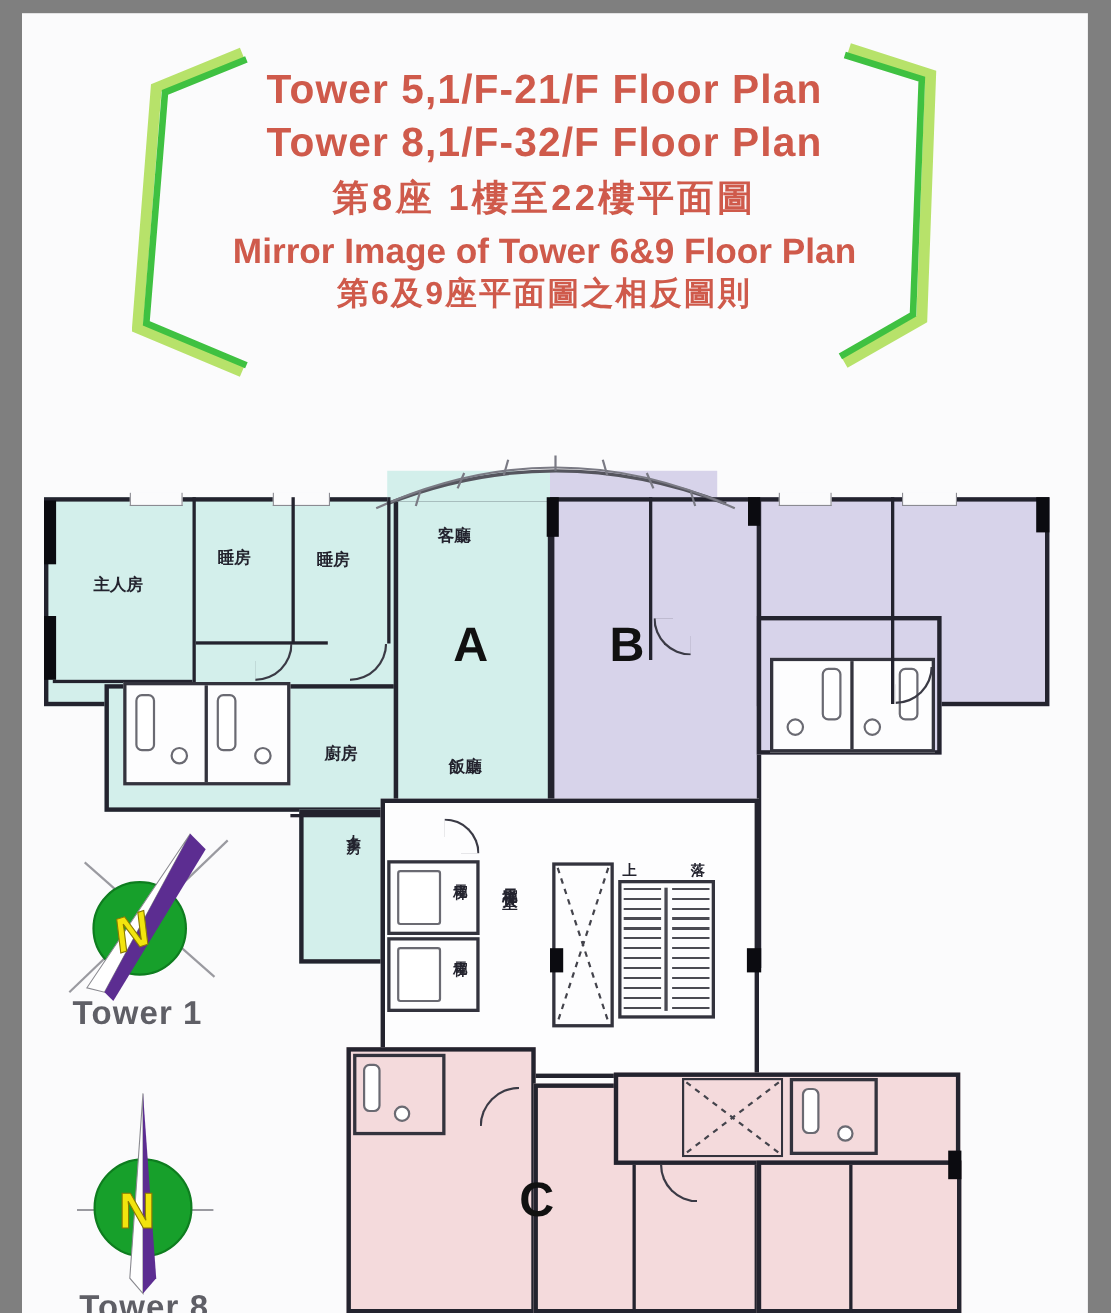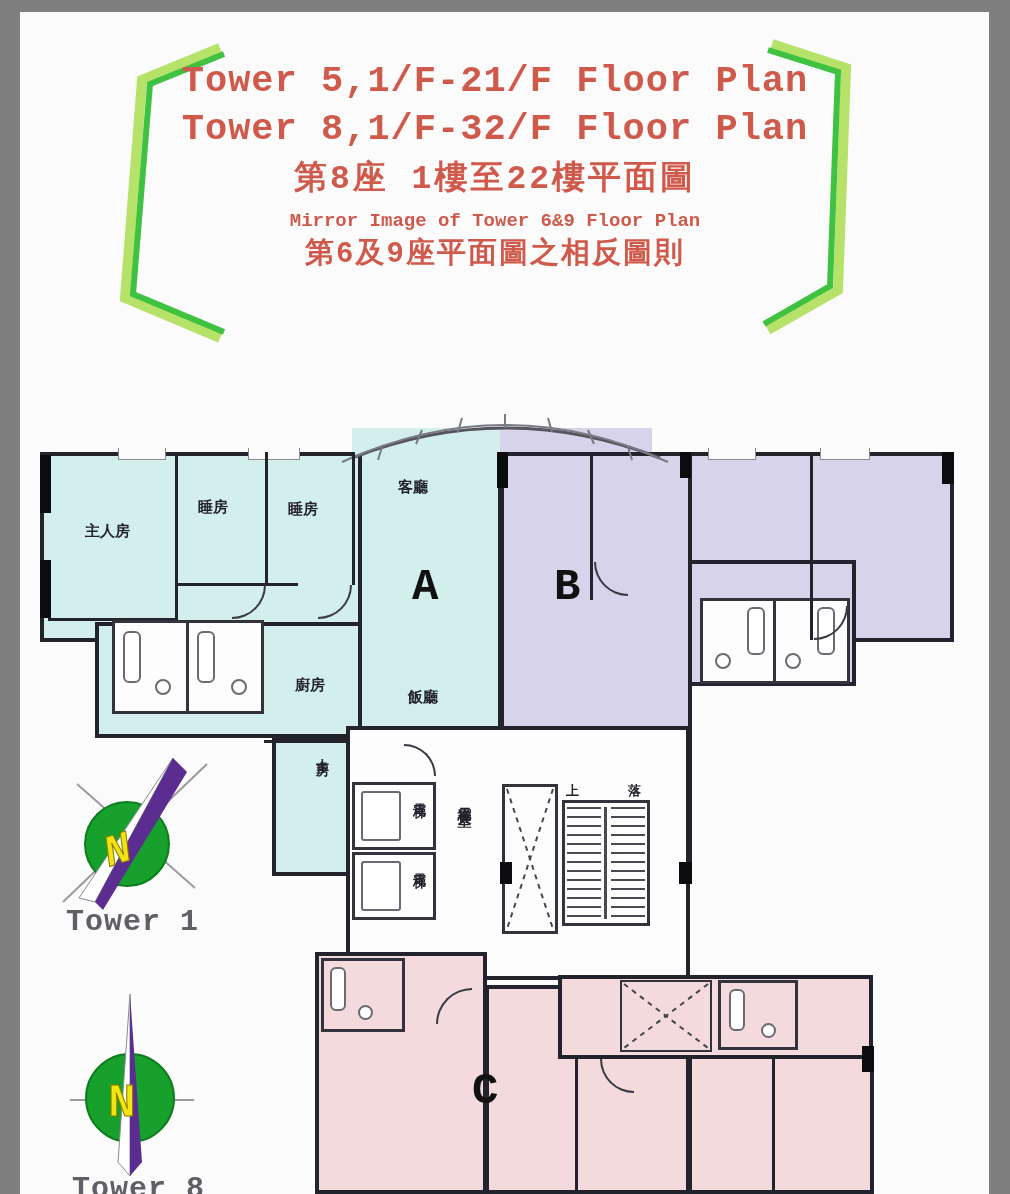--- a/index.html
+++ b/index.html
@@ -1,31 +1,31 @@
 <!DOCTYPE html>
 <html style="--frame-gray: #7f7f7f; --title-text: #cf5a4b; --bracket-green: #3fc141; --bracket-light: #b7e26a; --wall: #23232e; --unit-a: #d3efeb; --unit-b: #d7d3ea; --unit-c: #f4dadc; --compass-green: #17a02b; --compass-yellow: #f2e40e; --compass-purple: #5c2d91;"><head>
 <meta charset="utf-8">
 <style>
   html,body{margin:0;padding:0;}
   body{
     width:1010px;height:1194px;overflow:hidden;position:relative;
     background:var(--frame-gray,#7f7f7f);
     font-family:"Liberation Sans", sans-serif;
   }
-  #canvas{position:absolute;left:0;top:0;width:1010px;height:1194px;font-family:Liberation Mono, monospace;}
+  #canvas{position:absolute;left:0;top:0;width:1010px;height:1194px;}
   .abs{position:absolute;}
   
   #page{left:20px;top:12px;width:969px;height:1182px;background:#fbfbfc;}
 
   
   #title-block{left:140px;top:58px;width:710px;text-align:center;
     color:var(--title-text,#cf5a4b);font-weight:bold;line-height:1;}
   .t-en1{font-size:37px;letter-spacing:1px;padding:5px 0 6px;}
   .t-cjk1{font-size:33px;letter-spacing:3px;padding:9px 0 7px;}
-  .t-en2{font-size:19px;padding:9px 0 2px;}
+  .t-en2{font-size:32px;padding:9px 0 2px;}
   .t-cjk2{font-size:29px;letter-spacing:2px;padding:7px 0 0;}
 
   
   .room{border:4px solid var(--wall,#23232e);box-sizing:border-box;}
   .fillA{background:var(--unit-a,#d3efeb);}
   .fillB{background:var(--unit-b,#d7d3ea);}
   .fillC{background:var(--unit-c,#f4dadc);}
   .wallH{height:3px;background:var(--wall,#23232e);}
   .wallV{width:3px;background:var(--wall,#23232e);}
   .blackcol{background:#0b0b10;}

